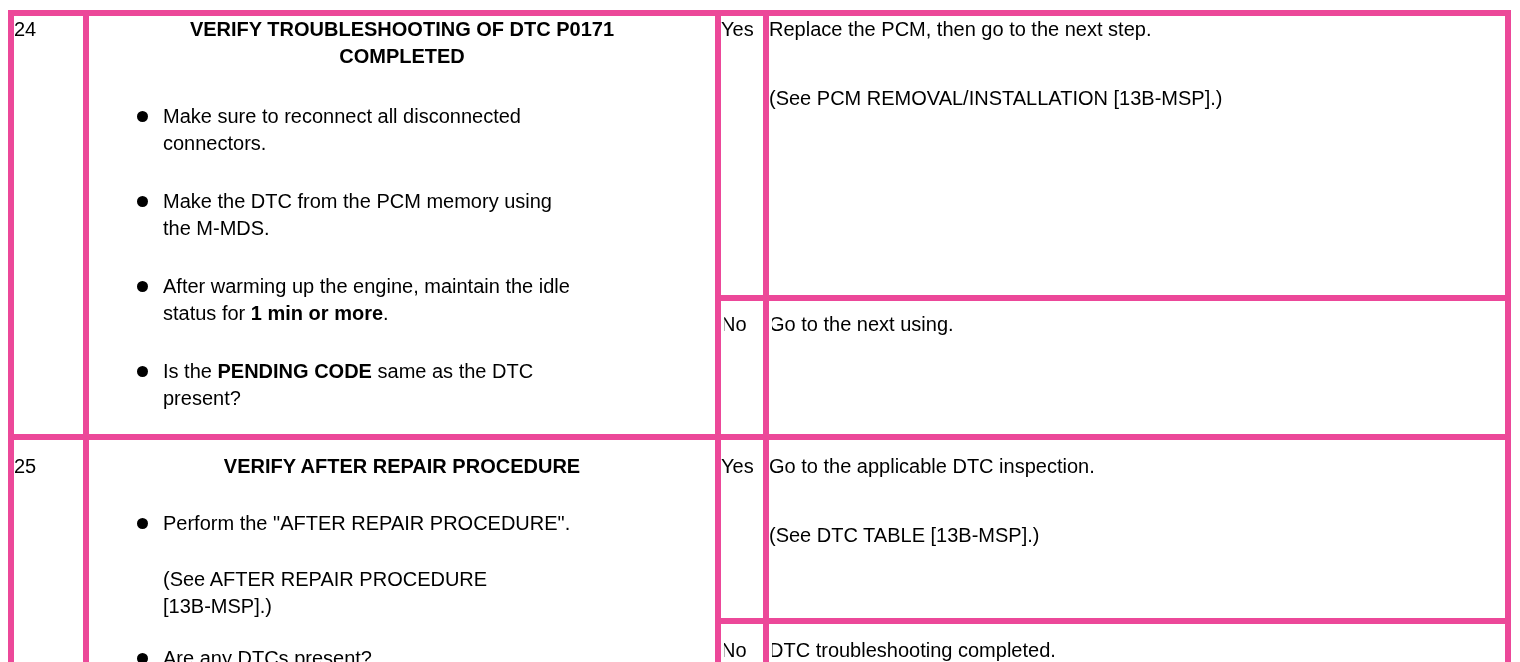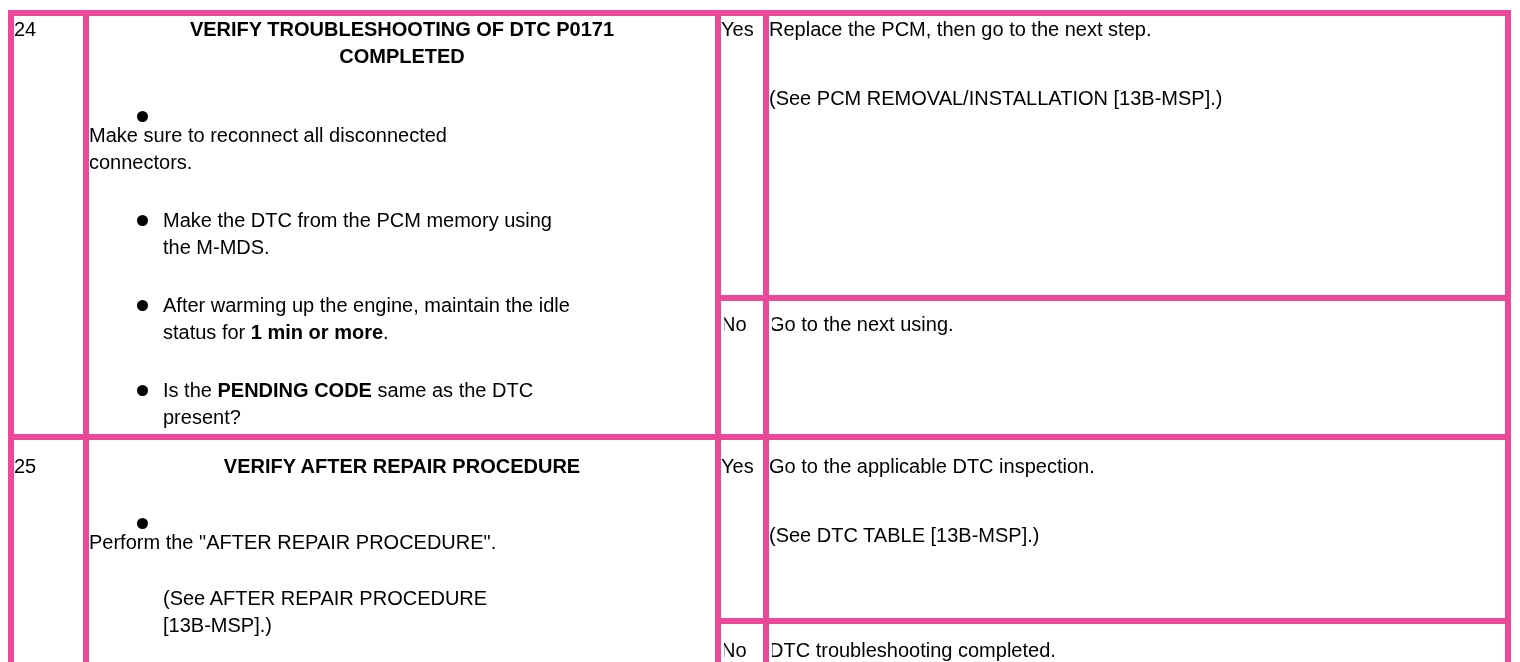--- a/index.html
+++ b/index.html
@@ -64,21 +64,21 @@
   .cell-title {
     font-weight: bold;
     white-space: pre-line;
     text-align: center;
   }
   .bullet {
     display: flex;
     margin-top: 31px;
   }
   tr.r25 .bullet { margin-top: 25px; }
-  .bullets > .bullet:first-child { margin-top: 33px; flex-direction: column; }
+  .bullets > .bullet:first-child { margin-top: 33px; }
   tr.r25 .bullets > .bullet:first-child { margin-top: 30px; }
   .bullet-dot {
     flex: none;
     width: 11px;
     height: 11px;
     border-radius: 50%;
     background: #000000;
     margin: 8px 15px 0 48px;
   }
   .bullet-text {

